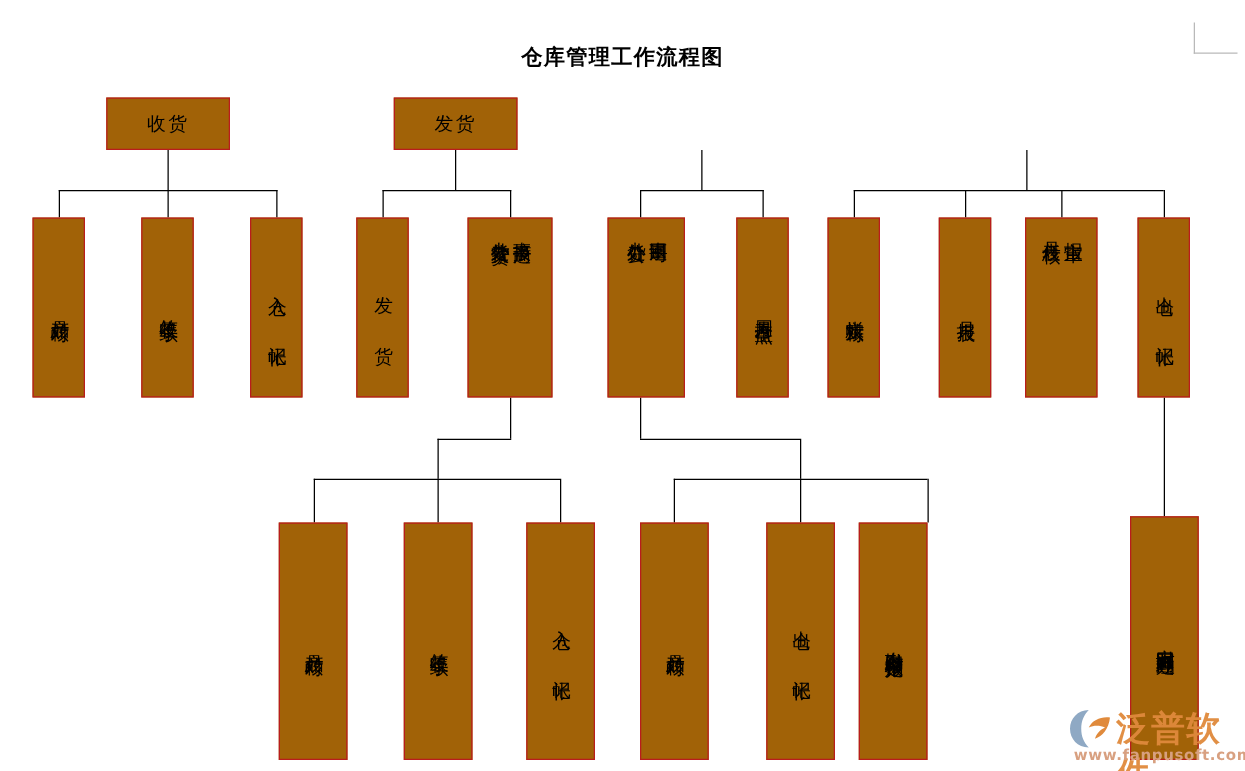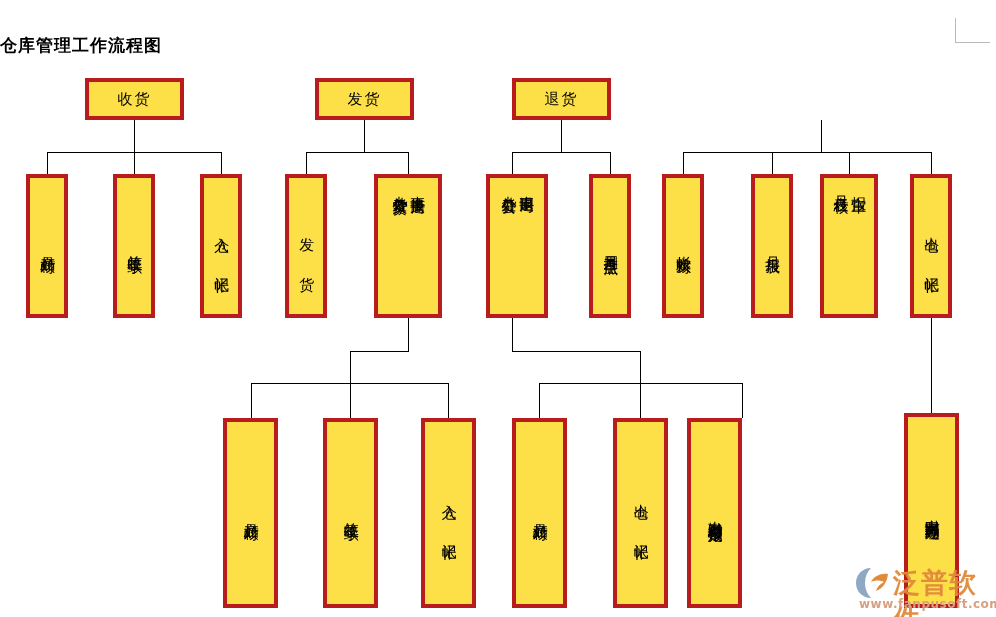--- a/index.html
+++ b/index.html
@@ -16,32 +16,33 @@
     height: 617px;
     background: #ffffff;
     overflow: hidden;
   }
   
   .title {
     position: absolute;
     left: 0;
     top: 34px;
     width: 996px;
+    text-align: center;
     font-size: 17px;
     font-weight: bold;
     color: #000000;
     letter-spacing: 1px;
     font-family: "DejaVu Sans", "Liberation Sans", sans-serif;
   }
   
   .node {
     position: absolute;
     box-sizing: border-box;
-    border: 4px solid #b91c1c;
-    background: #fde047;
+    border: 1px solid #b91c1c;
+    background: #a16207;
     color: #000000;
     z-index: 3;
   }
   
   .node.h {
     display: flex;
     align-items: center;
     justify-content: center;
     font-size: 15px;
     letter-spacing: 2px;
@@ -165,23 +166,20 @@
   <div class="ln vt" style="left:931px; top:318px; height:95px;"></div>
 
   <div class="node h" style="left:85px; top:78px; width:99px; height:42px;">
     <span>收货</span>
   </div>
 
   <div class="node h" style="left:315px; top:78px; width:99px; height:42px;">
     <span>发货</span>
   </div>
 
-  <div class="node h" style="left:512px; top:78px; width:99px; height:42px;">
-    <span>退货</span>
-  </div>
 
 
   <div class="node v center" style="left:26px; top:174px; width:42px; height:144px;">
     <span class="vcol">产品核对</span>
   </div>
 
   <div class="node v center" style="left:113px; top:174px; width:42px; height:144px;">
     <span class="vcol">签收手续</span>
   </div>
 

